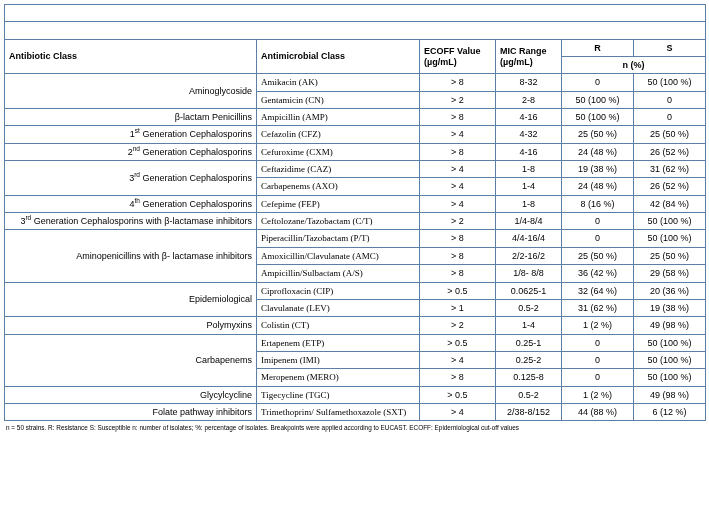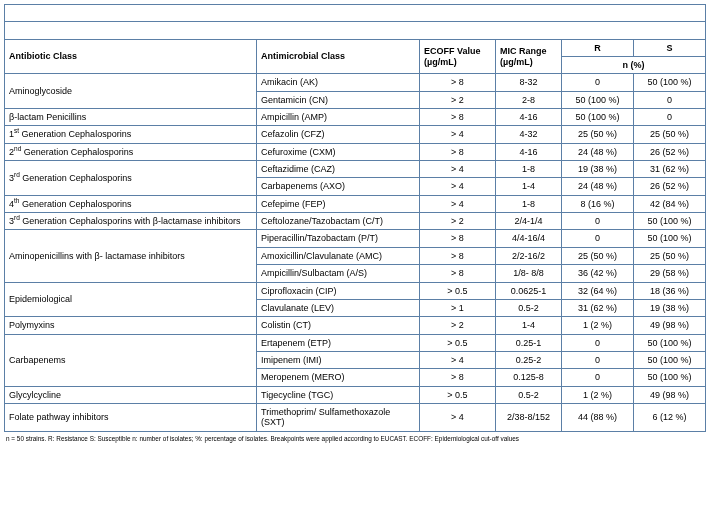--- a/index.html
+++ b/index.html
@@ -66,28 +66,29 @@
   .hdr td.c {
     text-align: center;
   }
   .hdr2 td {
     font-weight: bold;
     font-size: 9.5px;
     text-align: center;
     padding: 4px 5px;
   }
   td.cls {
-    text-align: left;
+    text-align: right;
     font-size: 9px;
     padding-left: 5px;
   }
   td.agent {
     text-align: left;
     font-size: 9px;
     padding-left: 5px;
+    font-family: Liberation Serif, serif;
   }
   td.num {
     text-align: center;
     font-size: 9px;
   }
   sup {
     font-size: 6.5px;
     vertical-align: super;
     line-height: 0;
   }
@@ -191,21 +192,21 @@
           <td class="agent">Cefepime (FEP)</td>
           <td class="num">&gt; 4</td>
           <td class="num">1-8</td>
           <td class="num">8 (16 %)</td>
           <td class="num">42 (84 %)</td>
         </tr>
         <tr>
           <td class="cls" rowspan="1">3<sup>rd</sup> Generation Cephalosporins with β-lactamase inhibitors</td>
           <td class="agent">Ceftolozane/Tazobactam (C/T)</td>
           <td class="num">&gt; 2</td>
-          <td class="num">2/4-1/4</td>
+          <td class="num">1/4-8/4</td>
           <td class="num">0</td>
           <td class="num">50 (100 %)</td>
         </tr>
         <tr>
           <td class="cls" rowspan="3">Aminopenicillins with β- lactamase inhibitors</td>
           <td class="agent">Piperacillin/Tazobactam (P/T)</td>
           <td class="num">&gt; 8</td>
           <td class="num">4/4-16/4</td>
           <td class="num">0</td>
           <td class="num">50 (100 %)</td>
@@ -223,21 +224,21 @@
           <td class="num">1/8- 8/8</td>
           <td class="num">36 (42 %)</td>
           <td class="num">29 (58 %)</td>
         </tr>
         <tr>
           <td class="cls" rowspan="2">Epidemiological</td>
           <td class="agent">Ciprofloxacin (CIP)</td>
           <td class="num">&gt; 0.5</td>
           <td class="num">0.0625-1</td>
           <td class="num">32 (64 %)</td>
-          <td class="num">18 (36 %)</td>
+          <td class="num">20 (36 %)</td>
         </tr>
         <tr>
           <td class="agent">Clavulanate (LEV)</td>
           <td class="num">&gt; 1</td>
           <td class="num">0.5-2</td>
           <td class="num">31 (62 %)</td>
           <td class="num">19 (38 %)</td>
         </tr>
         <tr>
           <td class="cls" rowspan="1">Polymyxins</td>

